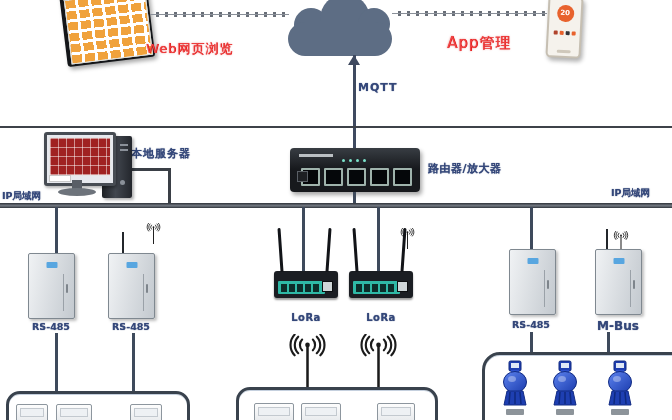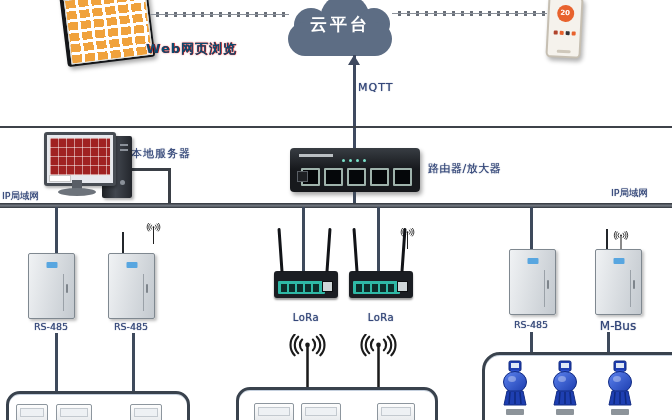--- a/index.html
+++ b/index.html
@@ -12,23 +12,23 @@
   .hline{position:absolute;background:#3a3f46;}
   .railroad{position:absolute;height:5px;
     background:
       linear-gradient(#8a9099,#8a9099) 0 50%/100% 1px no-repeat,
       repeating-linear-gradient(90deg,transparent 0 6px,#686e77 6px 9px);}
   .divider{position:absolute;left:0;width:672px;height:2px;background:#3e4249;}
   .bus{position:absolute;left:0;width:672px;height:5px;
        background:linear-gradient(180deg,#2f333a,#747a83 55%,#2f333a);}
 
   
-  .red-label{position:absolute;color:#0c4a6e;font-weight:700;letter-spacing:1px;
+  .red-label{position:absolute;color:#ef4444;font-weight:400;letter-spacing:1px;
              text-shadow:.5px 0 0 #d00,0 0 2px rgba(210,0,0,.55);white-space:nowrap;}
-  .navy-label{position:absolute;color:#34477a;font-weight:400;white-space:nowrap;
+  .navy-label{position:absolute;color:#34477a;font-weight:700;white-space:nowrap;
               text-shadow:0 0 1px rgba(47,67,112,.85);}
   .cloud-label{position:absolute;width:100%;top:15px;text-align:center;color:#fff;
                font-size:17px;font-weight:700;letter-spacing:3px;}
 
   
   .cloud{position:absolute;left:288px;top:-2px;width:104px;height:60px;}
   .cloud .base{position:absolute;left:0;top:24px;width:104px;height:34px;border-radius:17px;background:#5d6d84;}
   .cloud .b1{position:absolute;left:6px;top:10px;width:34px;height:34px;border-radius:50%;background:#5d6d84;}
   .cloud .b2{position:absolute;left:32px;top:-4px;width:50px;height:50px;border-radius:50%;background:#5d6d84;}
   .cloud .b3{position:absolute;left:70px;top:10px;width:32px;height:32px;border-radius:50%;background:#5d6d84;}
@@ -151,37 +151,37 @@
     <div class="hdr"></div>
   </div>
 
   <div class="railroad" style="left:150px;top:12px;width:139px;"></div>
 
   <div class="cloud">
     <div class="b1"></div>
     <div class="b2"></div>
     <div class="b3"></div>
     <div class="base"></div>
-    <div class="cloud-label">云平台</div>
   </div>
 
   <div class="railroad" style="left:392px;top:11px;width:155px;"></div>
 
   <div class="phone">
     <div class="badge">20</div>
     <div class="dots">
       <i style="background:#b0442c"></i>
         <i style="background:#e8622d"></i>
       <i style="background:#33343a"></i>
         <i style="background:#e8622d"></i>
     </div>
     <div class="bar"></div>
   </div>
 
   <div class="red-label" style="left:146px;top:40px;font-size:13px;">Web网页浏览</div>
+  <div class="red-label" style="left:447px;top:34px;font-size:15px;">App管理</div>
 
   <div class="vline" style="left:353px;top:55px;width:2.5px;height:95px;background:#3f4a60;"></div>
   <div class="arrow-up" style="left:348px;top:55px;"></div>
   <div class="navy-label" style="left:358px;top:81px;font-size:11px;letter-spacing:1px;">MQTT</div>
 
   <div class="divider" style="top:126px;"></div>
 
   <div class="tower">
     <i style="top:8px"></i>
       <i style="top:13px"></i>

